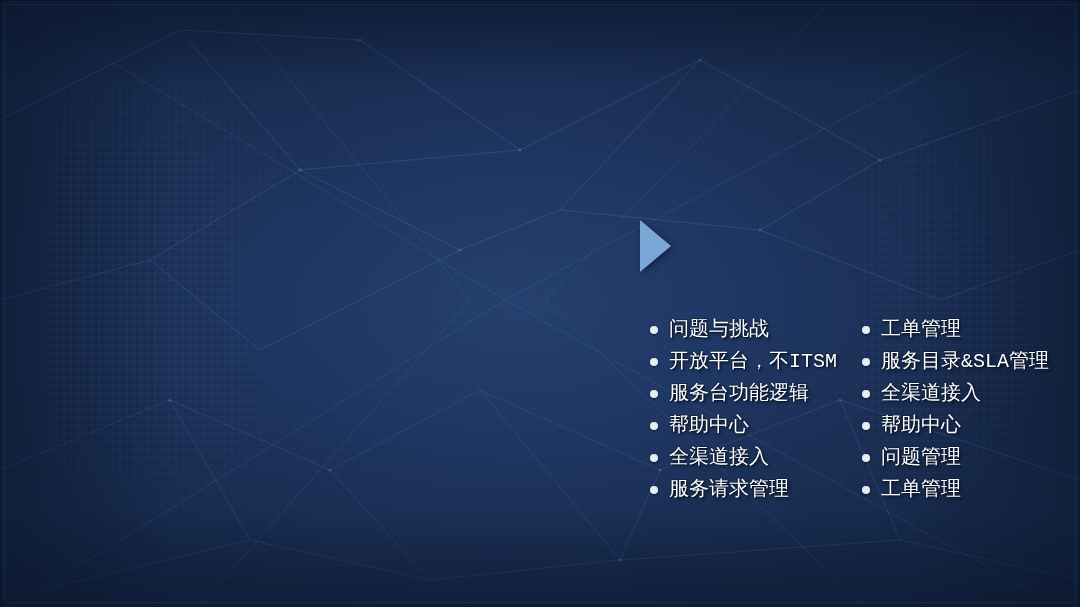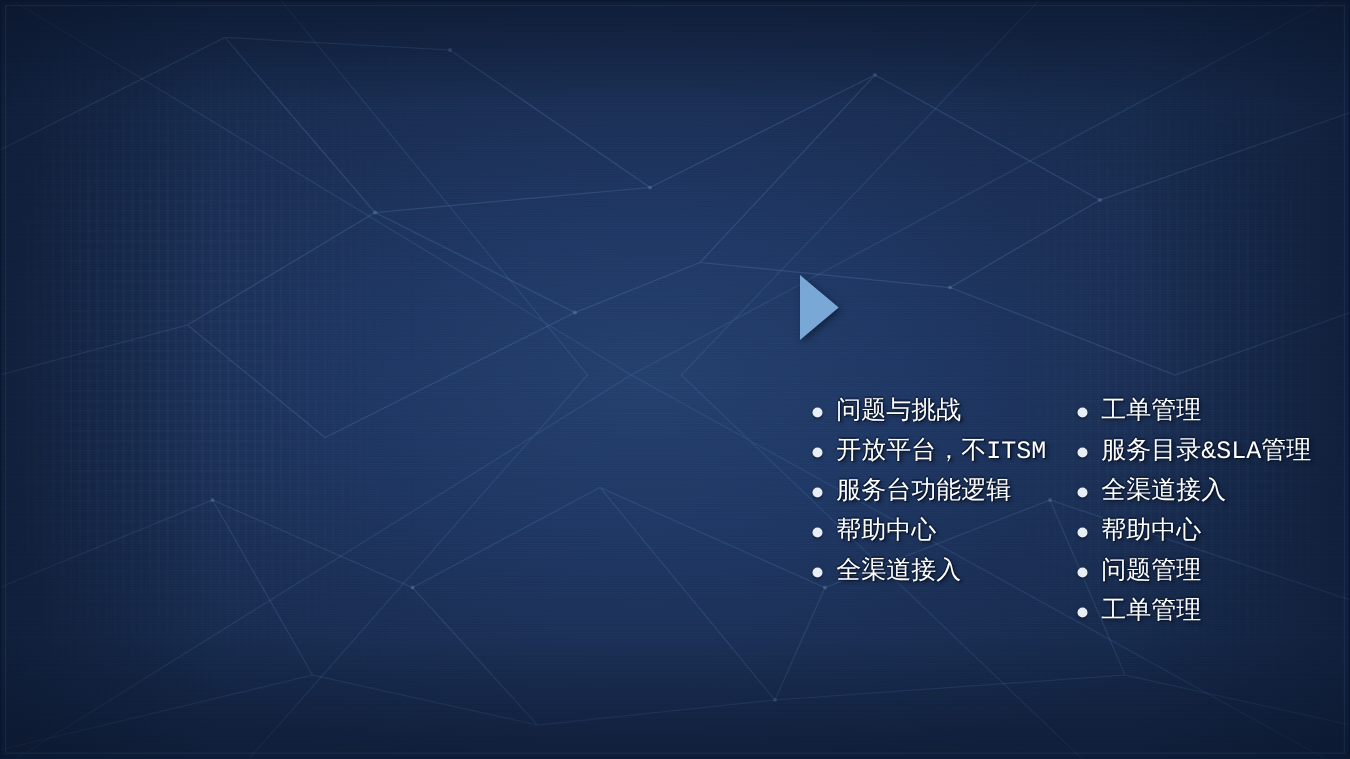--- a/index.html
+++ b/index.html
@@ -257,20 +257,24 @@
           <span class="bullet-label">服务台功能逻辑</span>
         </div>
         <div class="bullet-item">
           <span class="bullet-dot"></span>
           <span class="bullet-label">帮助中心</span>
         </div>
         <div class="bullet-item">
           <span class="bullet-dot"></span>
           <span class="bullet-label">全渠道接入</span>
         </div>
+        <div class="bullet-item">
+          <span class="bullet-dot"></span>
+          <span class="bullet-label">服务请求管理</span>
+        </div>
       </div>
 
       <div class="bullet-col col-right">
         <div class="bullet-item">
           <span class="bullet-dot"></span>
           <span class="bullet-label">工单管理</span>
         </div>
         <div class="bullet-item">
           <span class="bullet-dot"></span>
           <span class="bullet-label">服务目录&amp;SLA管理</span>

